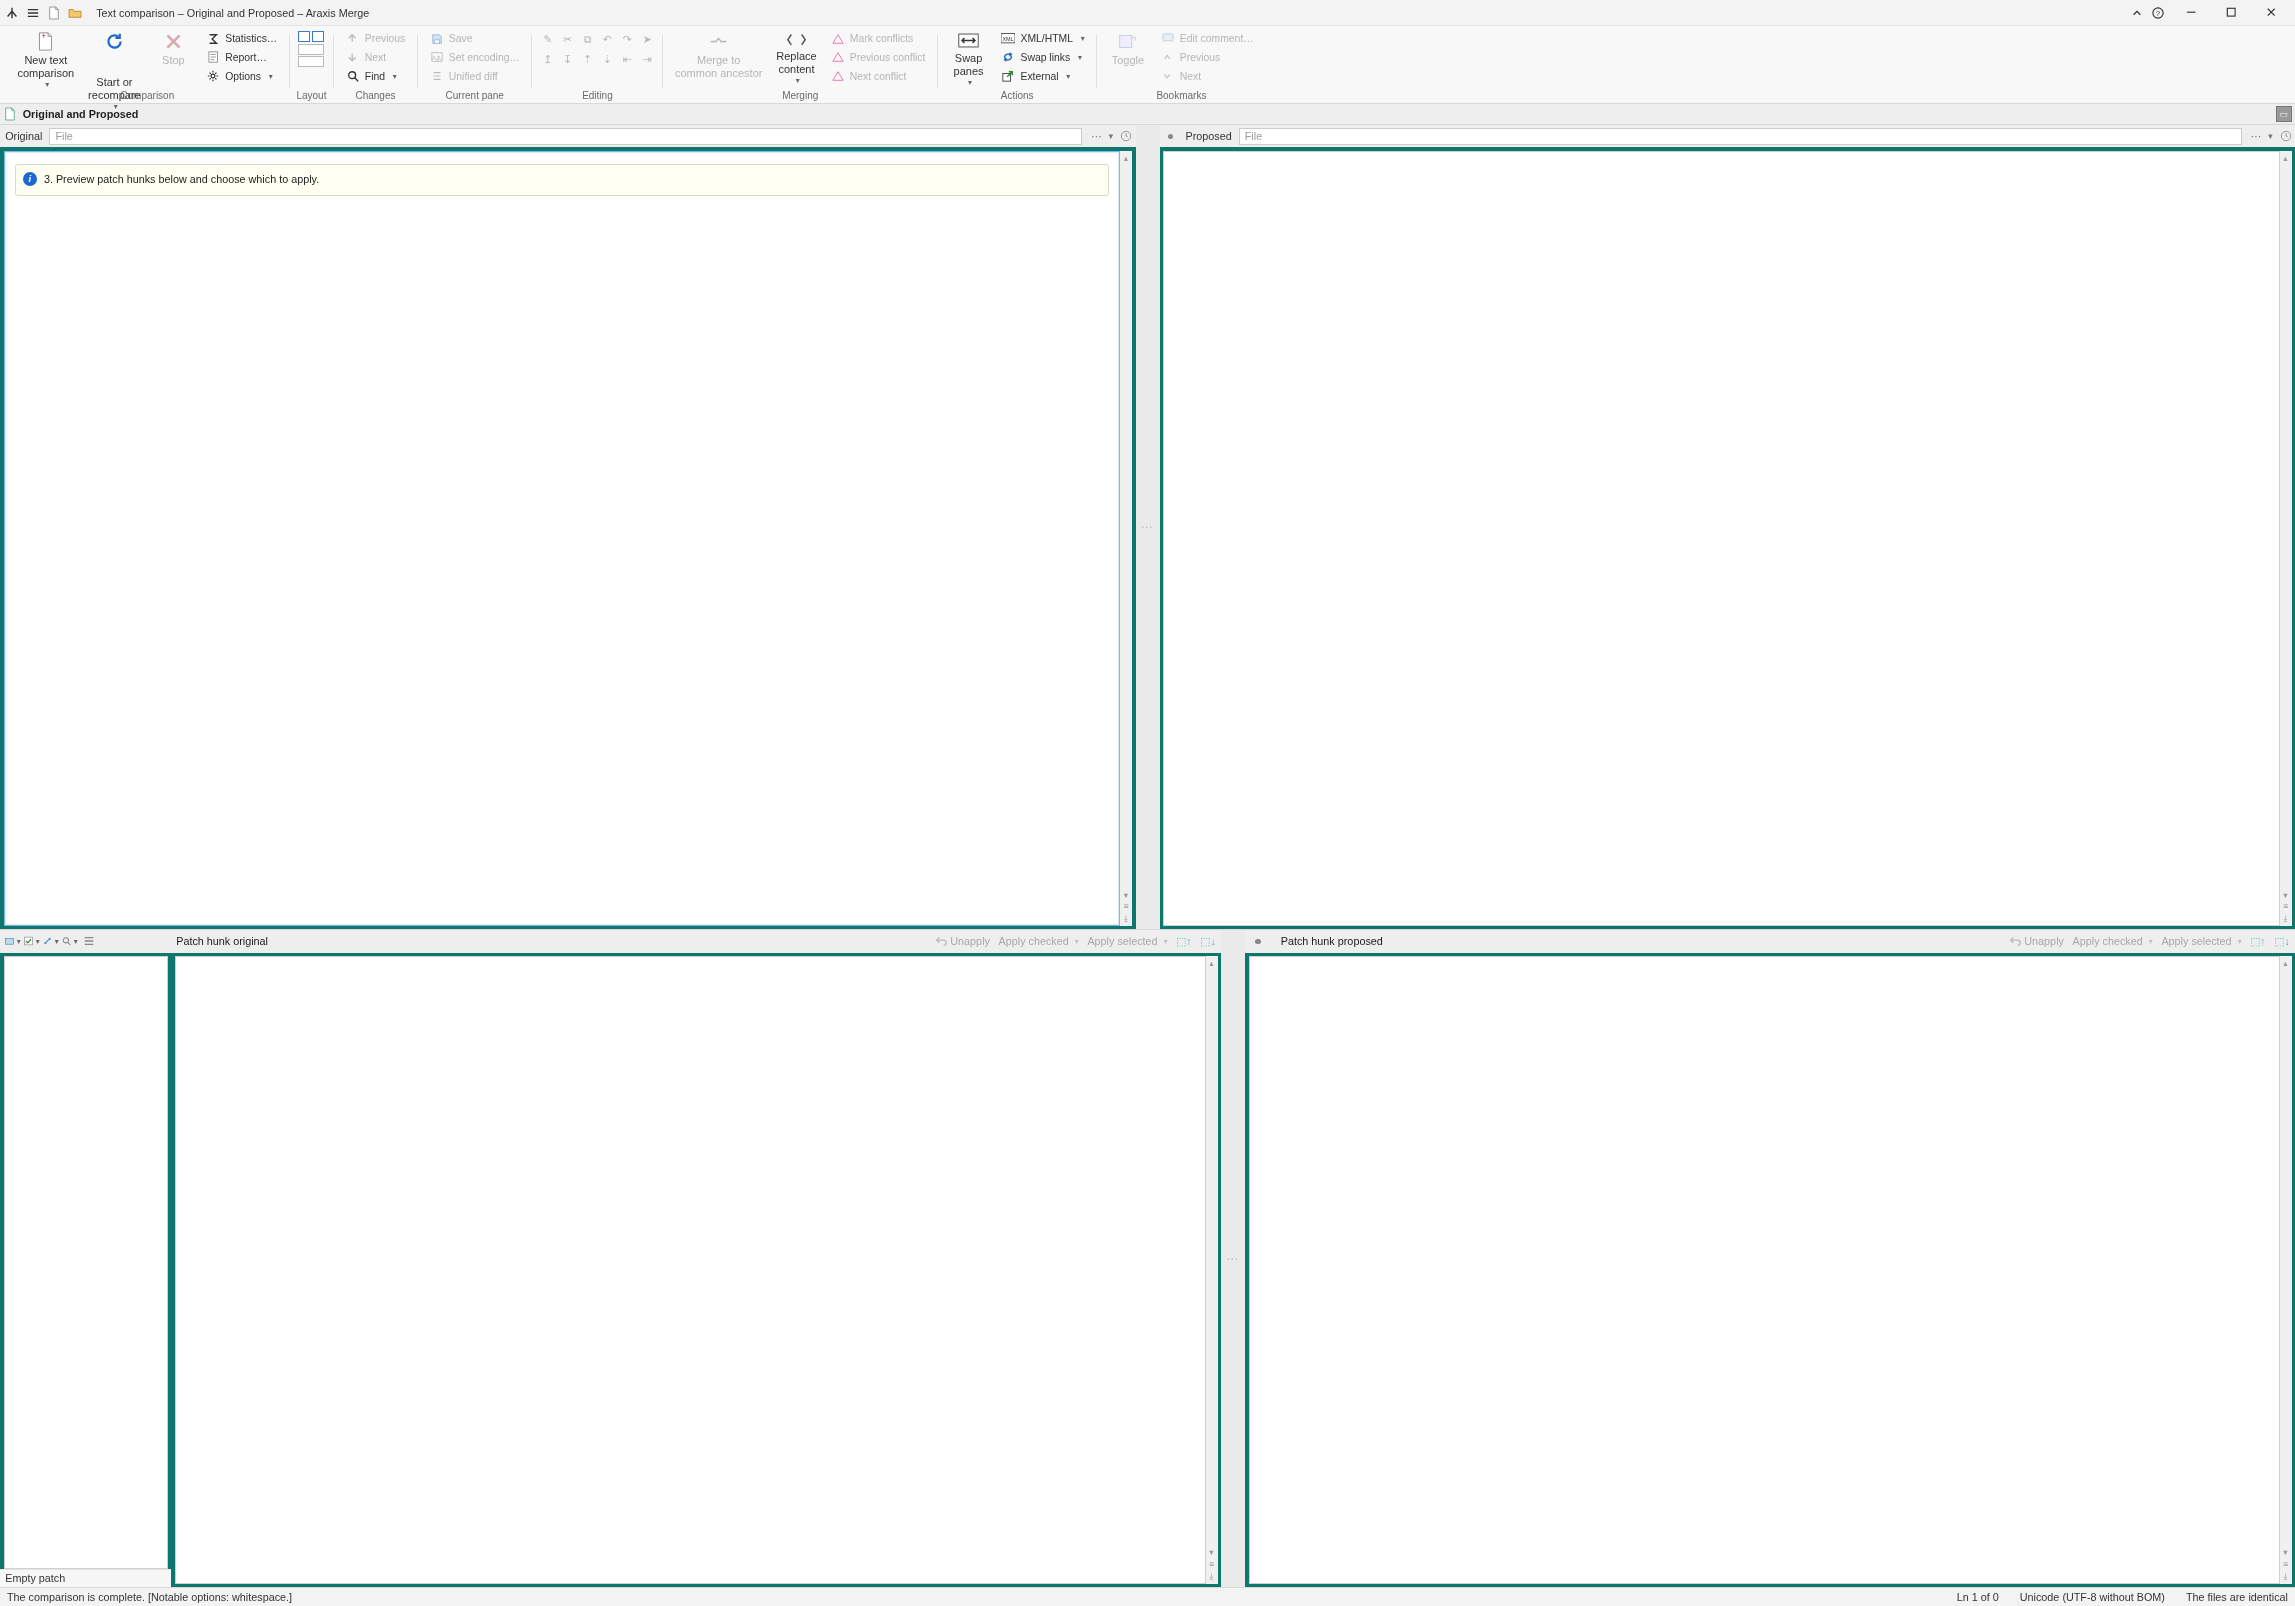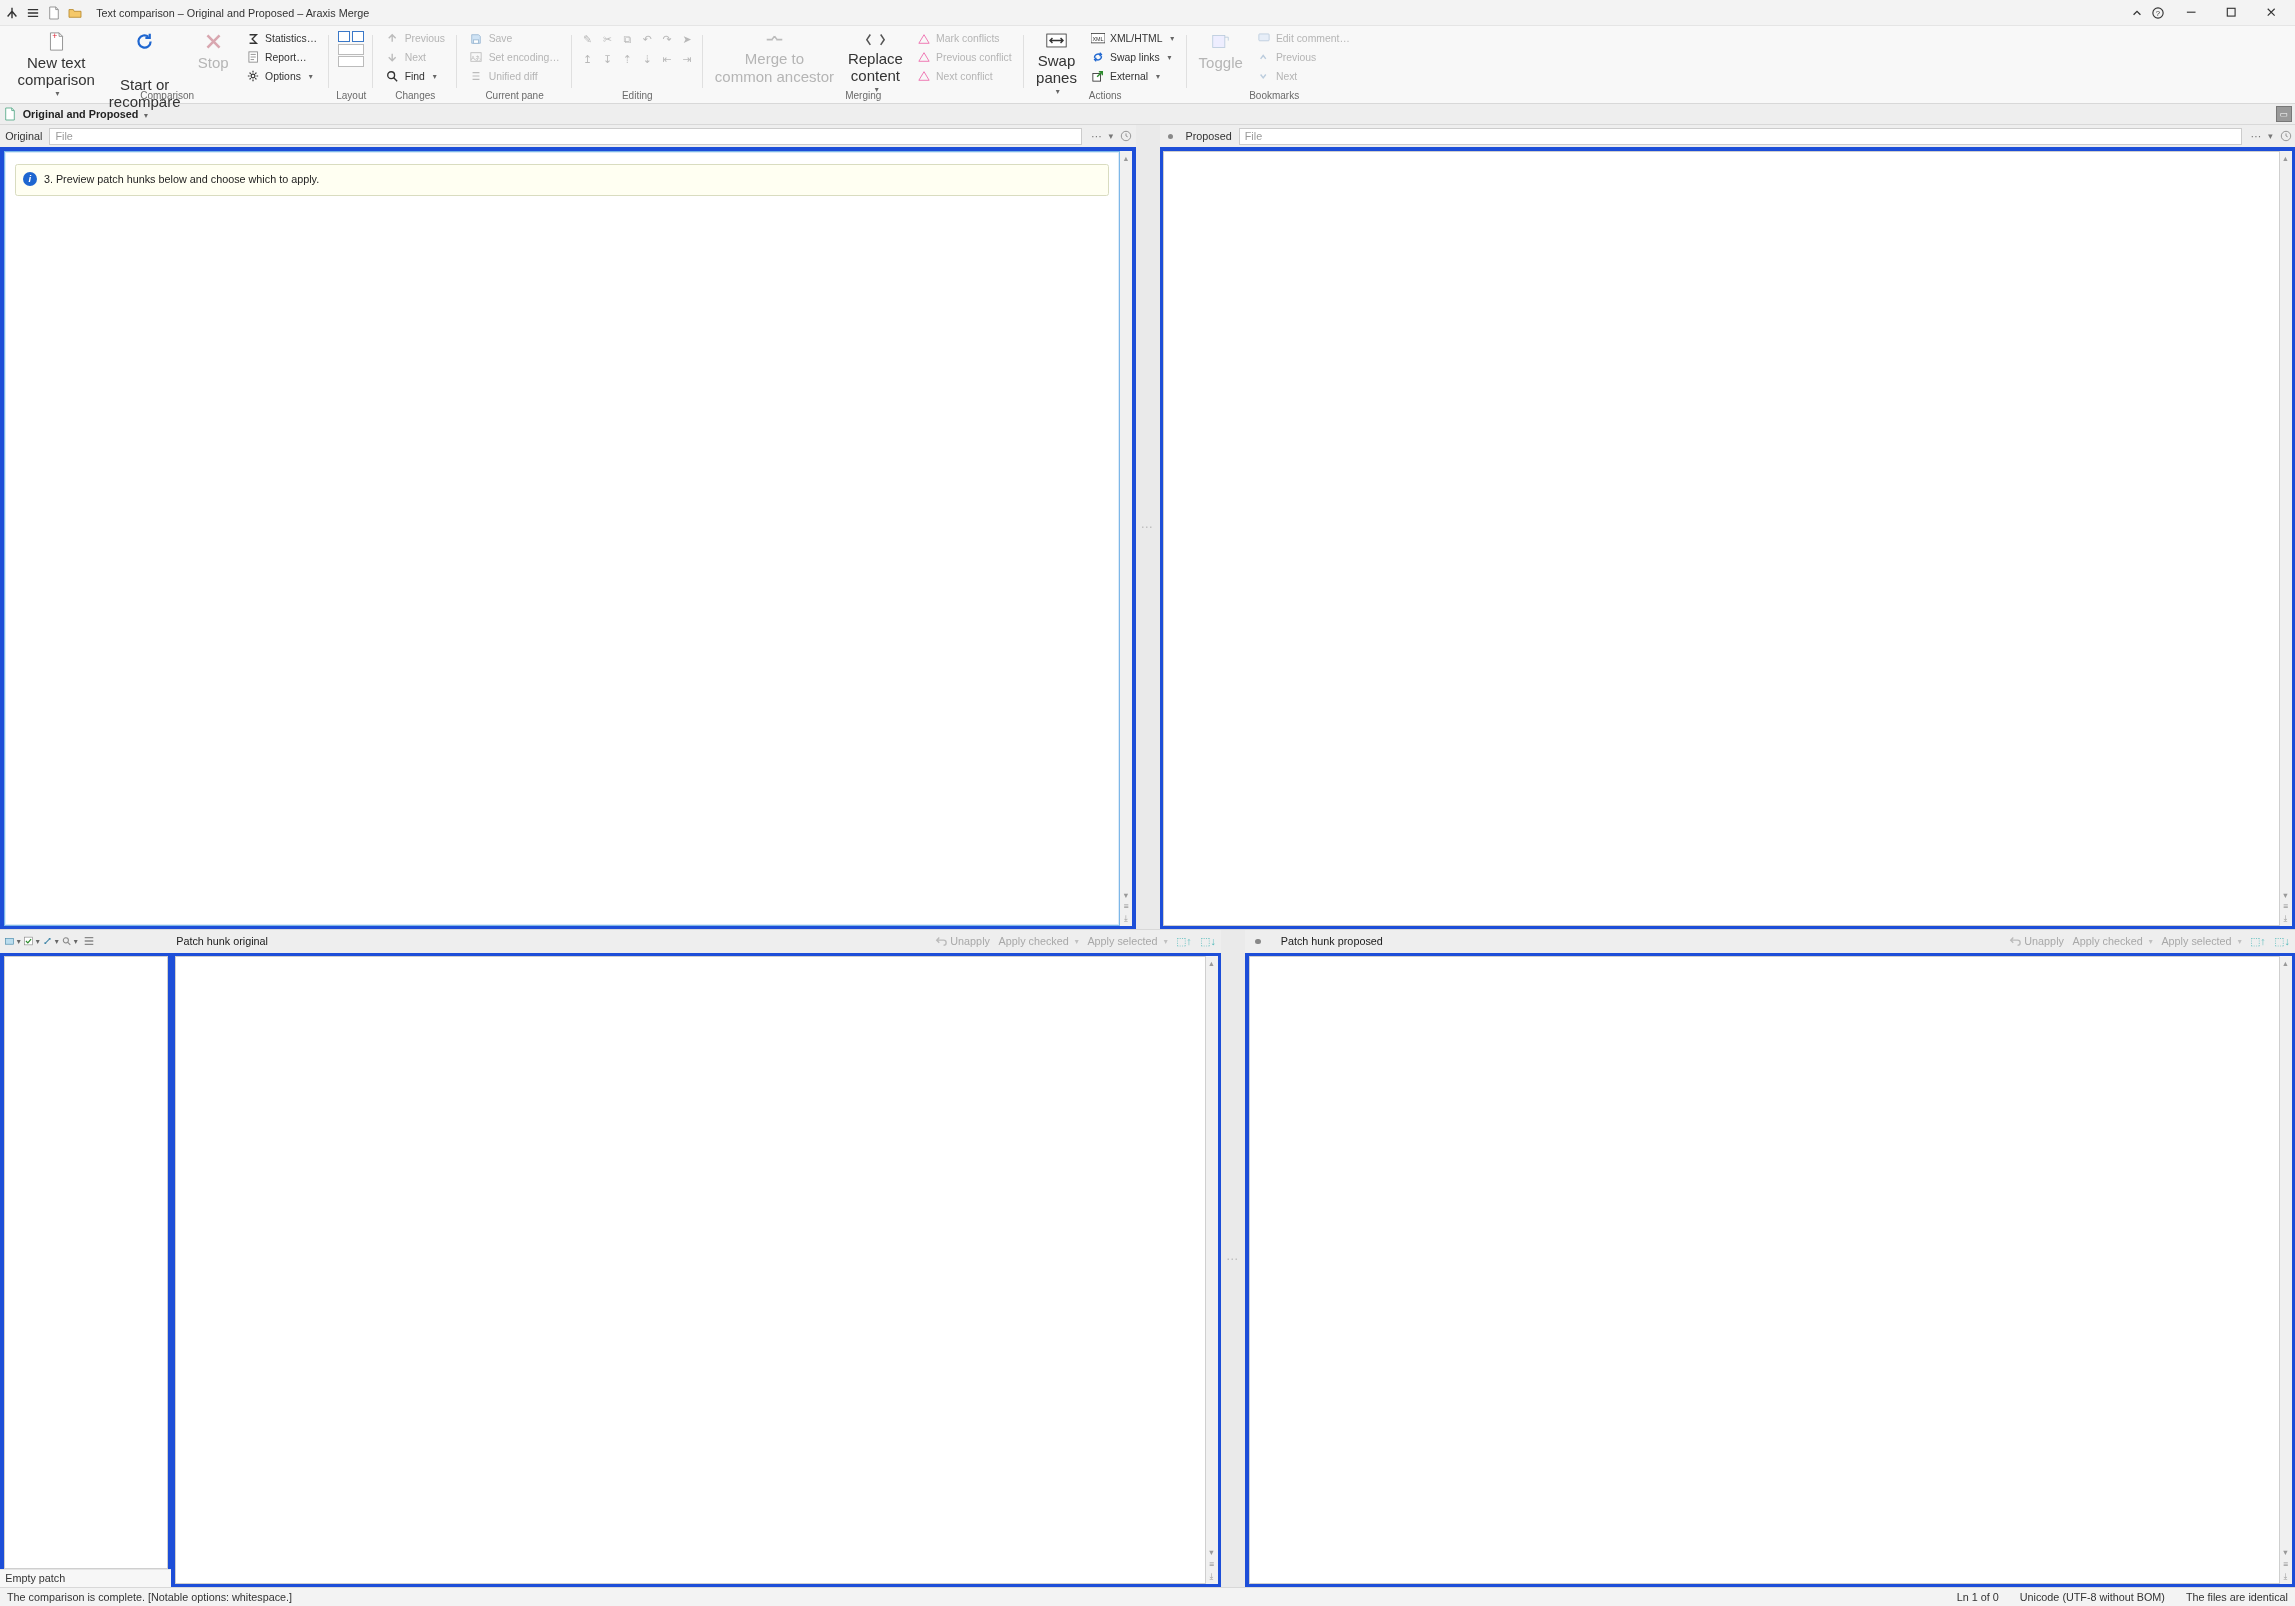--- a/index.html
+++ b/index.html
@@ -14,21 +14,21 @@
   svg { display:block; }
 
   
   .ribbon { display:flex; background:#f8f8f8; border-bottom:0.9px solid #d8d8d8; padding: 3.5px 5.2px 0 5.2px; height: 78px;}
   .group { display:flex; flex-direction:column; align-items:center; padding: 0 7px; position:relative;}
   .group:not(:last-child)::after { content:""; position:absolute; right:0; top:5.2px; bottom:15.5px; width:0.9px; background:#e0e0e0;}
   .group-body { display:flex; align-items:flex-start; gap:3.5px; height:57px;}
   .group-label { font-size:10px; color:#6a6a6a; margin-top:auto; padding-bottom:1.7px;}
   .big-btn { display:flex; flex-direction:column; align-items:center; justify-content:flex-start; padding:1.7px 5.2px; min-width:48px; height:57px; border-radius:2.6px; gap:1.7px; text-align:center; line-height:1.15;}
   .big-btn .ico { width:21px; height:21px; display:flex; align-items:center; justify-content:center;}
-  .big-btn .lbl { font-size:15px; color:#333; }
+  .big-btn .lbl { font-size:11px; color:#333; }
   .big-btn.disabled .lbl, .big-btn.disabled .ico { color:#b5b5b5; }
   .stack { display:flex; flex-direction:column; gap:0.9px;}
   .sm-btn { display:flex; align-items:center; gap:5.2px; padding:0.9px 5.2px; height:18px; border-radius:2.6px; font-size:10.4px; color:#333;}
   .sm-btn.disabled { color:#b5b5b5; }
   .sm-btn .ico { width:14px; height:14px; display:flex; align-items:center; justify-content:center; flex-shrink:0;}
   .caret::after{ content:"▾"; font-size:7.8px; margin-left:2.6px; color:#666;}
   .caret.disabled::after { color:#c0c0c0;}
   .icon-grid { display:grid; grid-template-columns: repeat(6, 17.3px); grid-template-rows: repeat(3, 17.3px); gap:2.6px; align-content:start; padding-top:1.7px;}
   .icon-cell { width:17.3px; height:17.3px; display:flex; align-items:center; justify-content:center; color:#b8b8b8; border-radius:2.6px;}
   .layout-pair { display:flex; flex-direction:column; gap:2.6px; padding-top:1.7px;}
@@ -36,21 +36,21 @@
   .layout-box { width:12px; height:10.4px; border:1.3px solid #3a78c8; background:#fff;}
   .layout-box.g { border-color:#bbb;}
 
   
   .docbar { display:flex; align-items:center; background:#eee; border-bottom:0.9px solid #d8d8d8; height:21px; padding:0 3.5px; gap:5.2px;}
   .docbar .doc-ico { width:14px; height:14px;}
   .docbar .doc-title { font-weight:600; color:#222;}
   .docbar .right-sq { margin-left:auto; width:15.5px; height:15.5px; background:#999; border:0.9px solid #777; display:flex; align-items:center; justify-content:center; color:#fff; font-size:8.6px;}
 
   
-  .content { flex:1; display:flex; flex-direction:column; min-height:0; background:#1d4ed8;}
+  .content { flex:1; display:flex; flex-direction:column; min-height:0; background:#0f766e;}
   .row { display:flex; min-height:0;}
   .row.top { flex: 1 1 55%; }
   .row.bottom { flex: 1 1 45%; border-top:0.9px solid #d8d8d8;}
   .gutter-v { width:24px; background:#eaeaea; display:flex; align-items:center; justify-content:center; color:#bbb; font-size:12px; letter-spacing:1.7px;}
   .pane { flex:1; display:flex; flex-direction:column; min-width:0;}
   .pane-header { display:flex; align-items:center; gap:5.2px; padding:2.6px 3.5px; background:#eee; height:22.4px;}
   .pane-header .ph-label { font-size:10.8px; color:#333; padding:0 1.7px;}
   .pane-header .dot { width:5.2px; height:5.2px; border-radius:50%; background:#888; margin:0 5.2px;}
   .file-field { flex:1; height:17.3px; border:0.9px solid #ccc; background:#fff; display:flex; align-items:center; padding:0 5.2px; color:#9a9a9a; font-size:10.8px; position:relative;}
   .ff-actions { display:flex; align-items:center; gap:5.2px; margin-left:3.5px; color:#777;}

